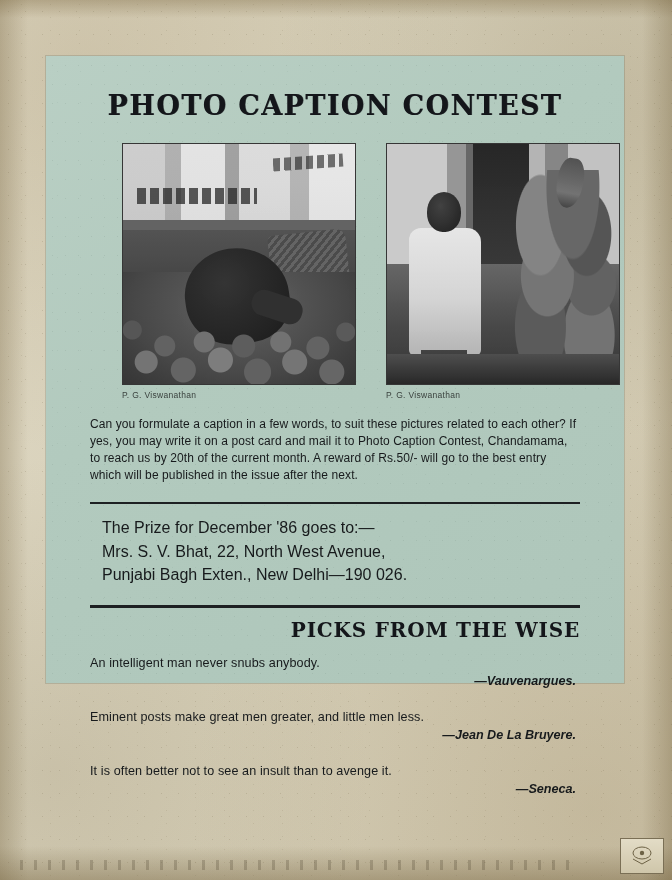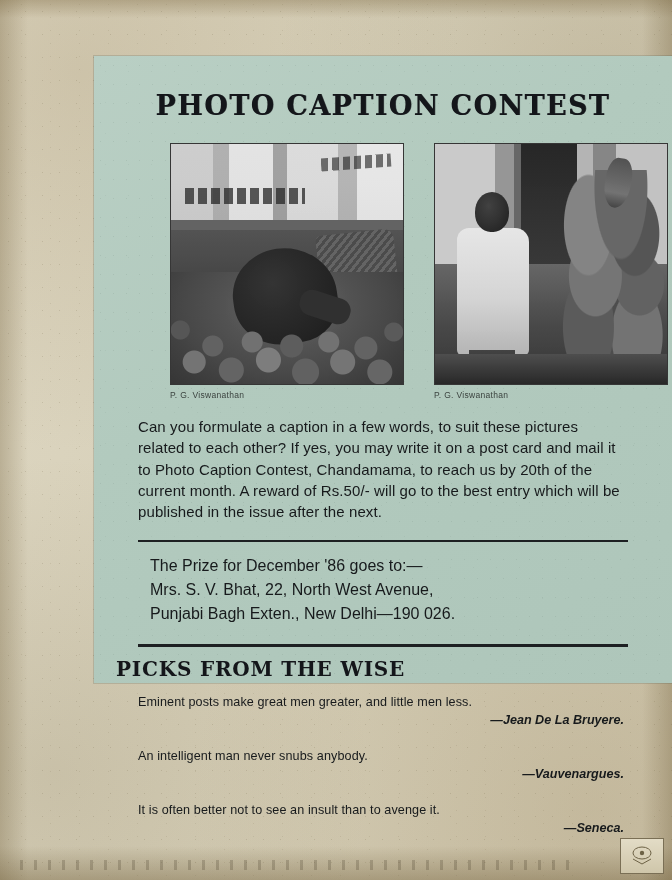--- a/index.html
+++ b/index.html
@@ -38,21 +38,20 @@
 
   
   .panel {
     position: absolute;
     left: 46px;
     top: 56px;
     width: 578px;
     height: 627px;
     background: linear-gradient(145deg, #b9cfc4 0%, #b2cabe 40%, #aec6ba 100%);
     box-shadow: 0 0 0 1px rgba(60,70,60,0.18);
-    margin-left: 48px;
   }
   .panel-noise {
     position: absolute;
     inset: 0;
     opacity: 0.22;
     background-image:
       radial-gradient(rgba(70,90,80,0.5) 0.5px, transparent 0.6px),
       radial-gradient(rgba(70,90,80,0.3) 0.6px, transparent 0.7px);
     background-size: 13px 19px, 23px 31px;
     pointer-events: none;
@@ -217,21 +216,21 @@
     transform: rotate(10deg);
   }
   .p2 .floor {
     position: absolute; left: 0; bottom: 0; width: 100%; height: 30px;
     background: linear-gradient(180deg, #55504a 0%, #2f2c28 100%);
   }
 
   
   .body-text {
     margin: 16px 22px 0 22px;
-    font-size: 15px;
+    font-size: 12px;
     line-height: 1.42;
     color: #171a1c;
     letter-spacing: 0.1px;
   }
 
   .rule {
     height: 2px;
     background: #1d2022;
     margin: 18px 22px 0 22px;
   }
@@ -243,20 +242,21 @@
     margin: 12px 22px 0 34px;
     font-size: 16px;
     line-height: 1.48;
     color: #171a1c;
   }
   .prize-block .line { white-space: nowrap; }
 
   h2.picks-title {
     margin: 0;
     padding: 10px 22px 0 0;
+    text-align: right;
     font-family: "DejaVu Serif", serif;
     font-weight: bold;
     font-size: 20px;
     letter-spacing: 0.8px;
     color: #14161a;
   }
 
   .quotes {
     margin: 14px 22px 0 22px;
   }
@@ -376,26 +376,26 @@
       <div class="line">Mrs. S. V. Bhat, 22, North West Avenue,</div>
       <div class="line">Punjabi Bagh Exten., New Delhi—190 026.</div>
     </div>
 
     <div class="rule thick"></div>
 
     <h2 class="picks-title">PICKS FROM THE WISE</h2>
 
     <div class="quotes">
       <div class="quote">
+        <div class="quote-text">An intelligent man never snubs anybody.</div>
+        <div class="quote-attrib">—Vauvenargues.</div>
+      </div>
+      <div class="quote">
         <div class="quote-text">Eminent posts make great men greater, and little men less.</div>
         <div class="quote-attrib">—Jean De La Bruyere.</div>
-      </div>
-      <div class="quote">
-        <div class="quote-text">An intelligent man never snubs anybody.</div>
-        <div class="quote-attrib">—Vauvenargues.</div>
       </div>
       <div class="quote">
         <div class="quote-text">It is often better not to see an insult than to avenge it.</div>
         <div class="quote-attrib">—Seneca.</div>
       </div>
     </div>
 
   </div>
 </div>
 

